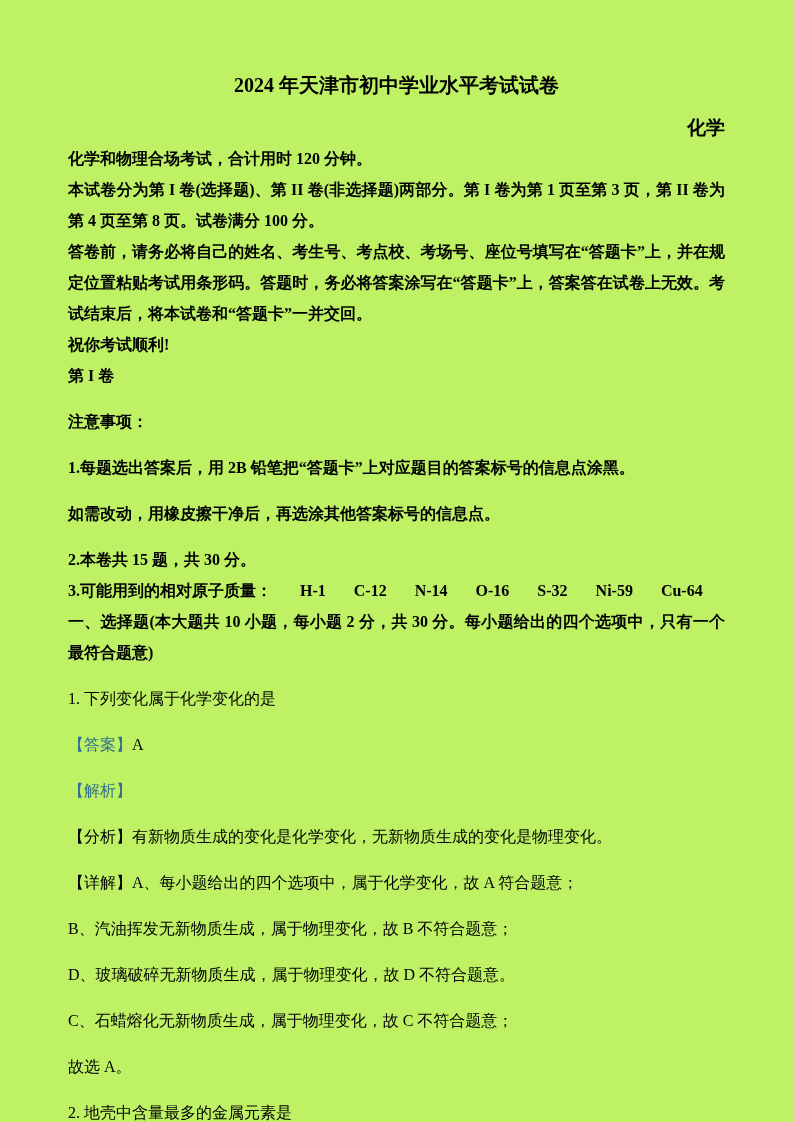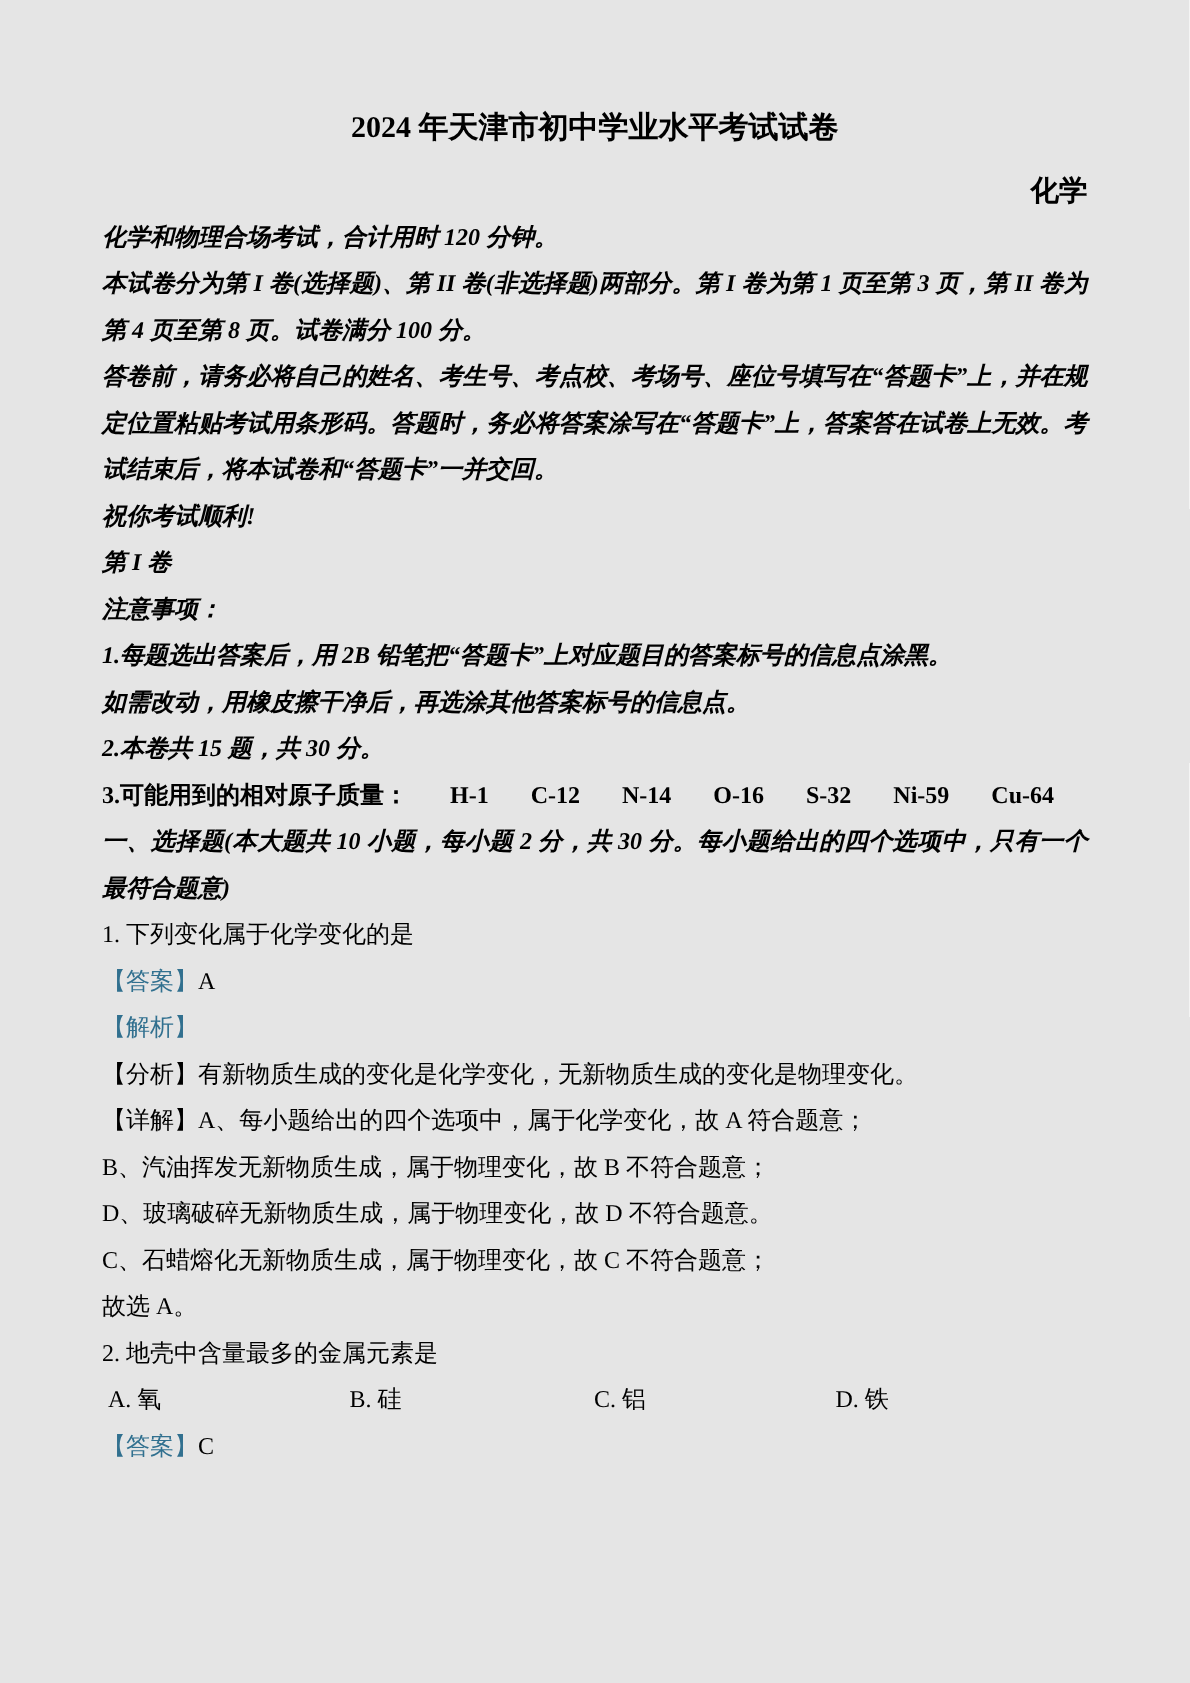--- a/index.html
+++ b/index.html
@@ -5,21 +5,21 @@
   html, body {
     margin: 0;
     padding: 0;
     background: #ffffff;
   }
   .page {
     position: relative;
     width: 793px;
     height: 1122px;
     margin: 0 auto;
-    background: #e5e5e5;
+    background: #bef264;
     box-sizing: border-box;
     padding: 70px 68px 0 68px;
     font-family: "Liberation Serif", "DejaVu Serif", serif;
     color: #000000;
     overflow: hidden;
   }
   .title {
     font-size: 20px;
     line-height: 30px;
     font-weight: bold;
@@ -32,22 +32,22 @@
     font-weight: bold;
     text-align: right;
     margin: 13px 0 0 0;
   }
   p.line {
     font-size: 16px;
     line-height: 31px;
     margin: 0;
     text-align: justify;
   }
-  p.nojust { text-align: left; }
-  .b { font-weight: bold; font-style: italic; }
+  p.nojust { text-align: left; margin-top: 15px; }
+  .b { font-weight: bold; }
   .center { text-align: center; }
   .blue { color: #31708f; }
   .opts {
     display: grid;
     grid-template-columns: 161px 163px 161px auto;
     padding-left: 4px;
     font-size: 16px;
     line-height: 31px;
   }
   .opts .opt { white-space: nowrap; }

